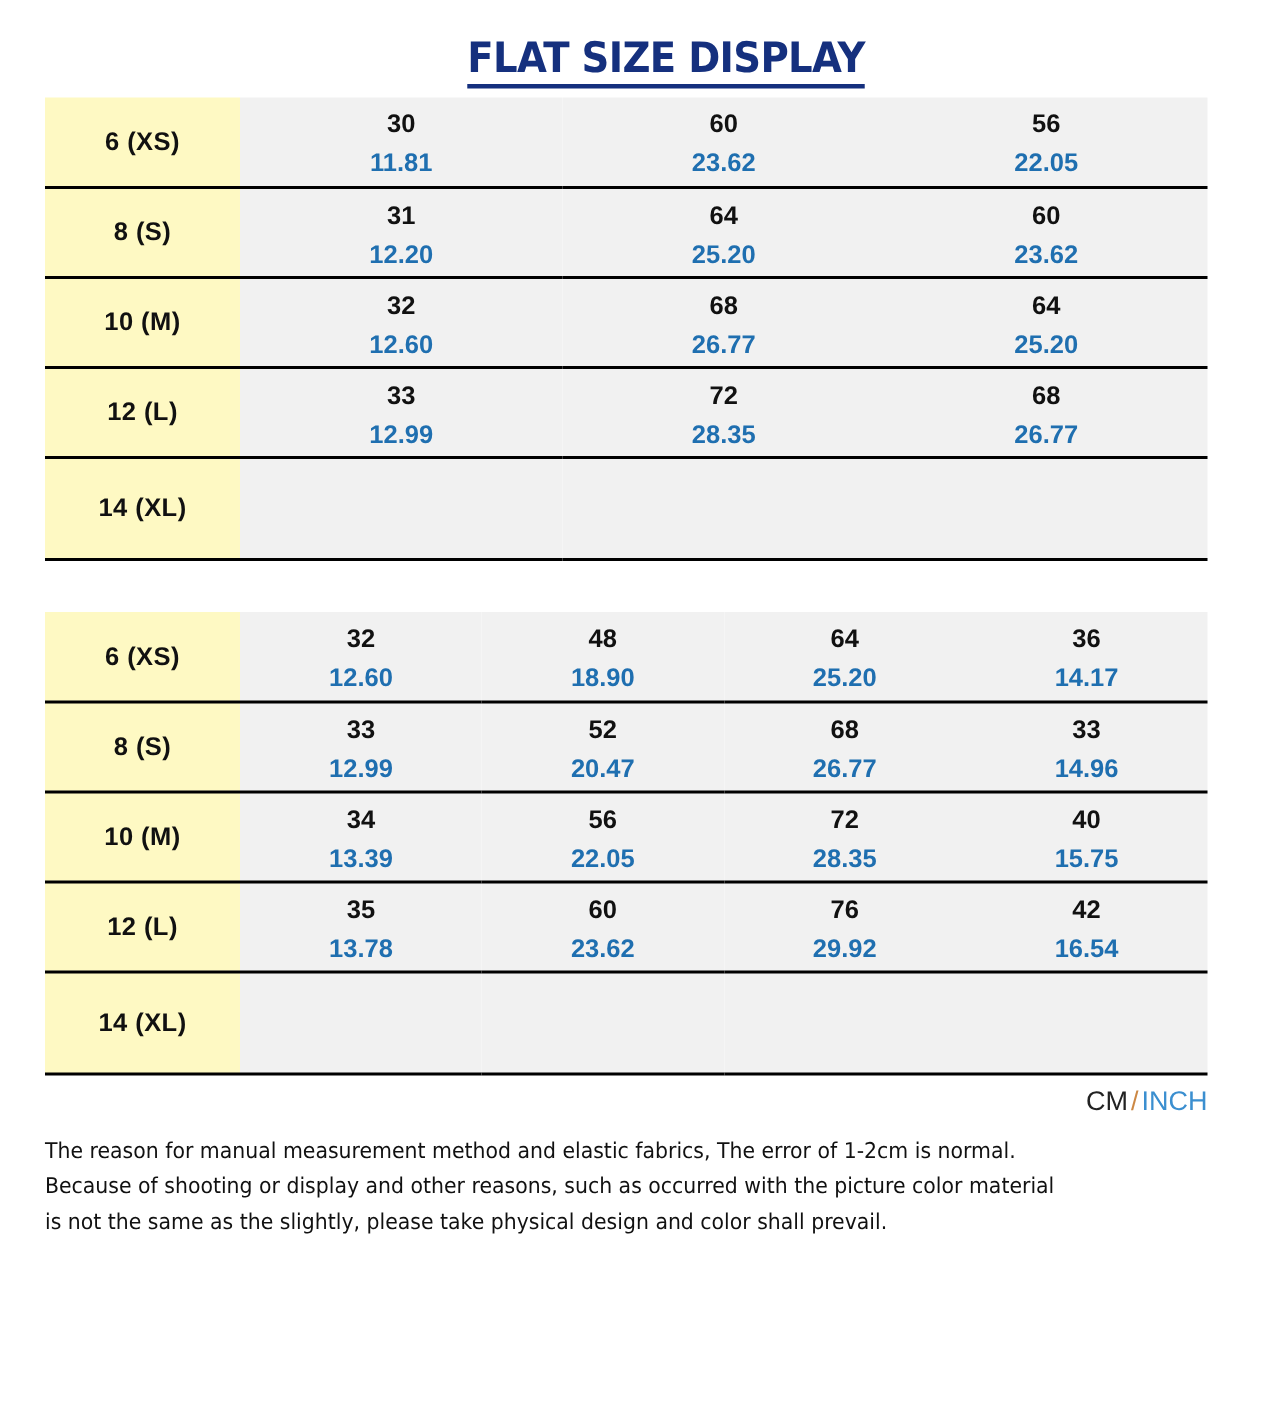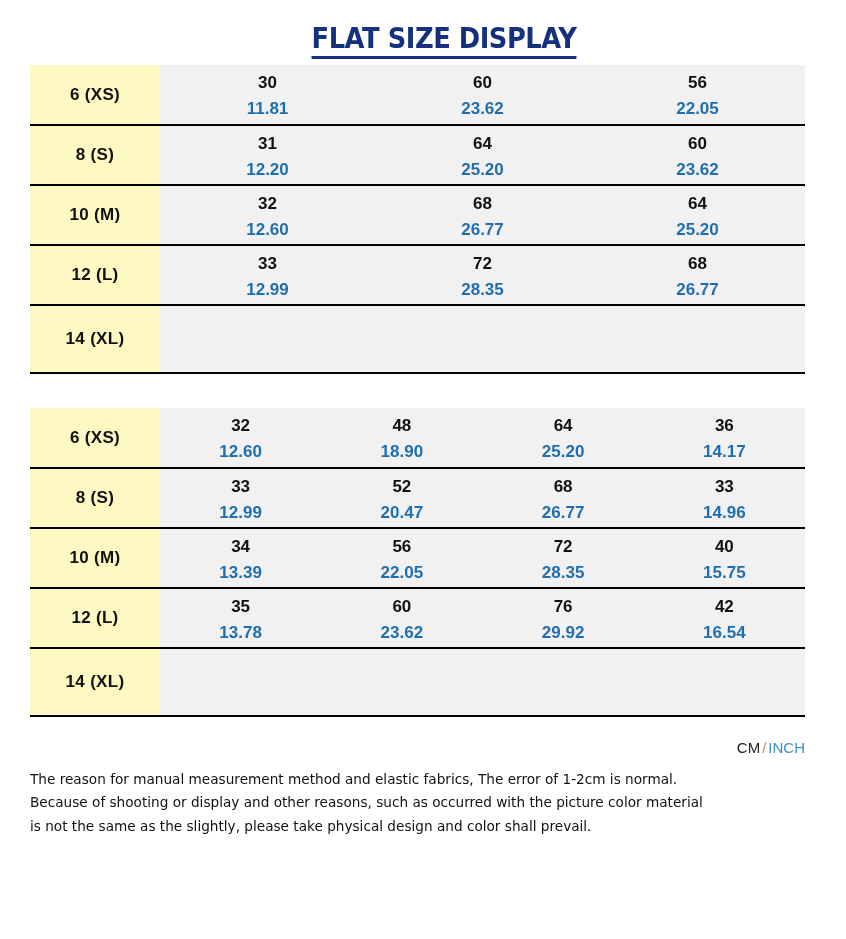--- a/index.html
+++ b/index.html
@@ -132,22 +132,22 @@
   }
 
   
   .table-gap { height: 34px; }
 
   
   .legend {
     width: 775px;
     margin: 0 30px;
     text-align: right;
-    padding-top: 22px;
-    font-size: 15px;
+    padding-top: 7px;
+    font-size: 18px;
     font-family: "Liberation Sans", sans-serif;
   }
   .legend .cm { color: #222222; }
   .legend .slash { color: #cc8844; padding: 0 2px; }
   .legend .inch { color: #3b8fd0; }
 
   
   .footer {
     margin: 0 30px;
     width: 780px;

